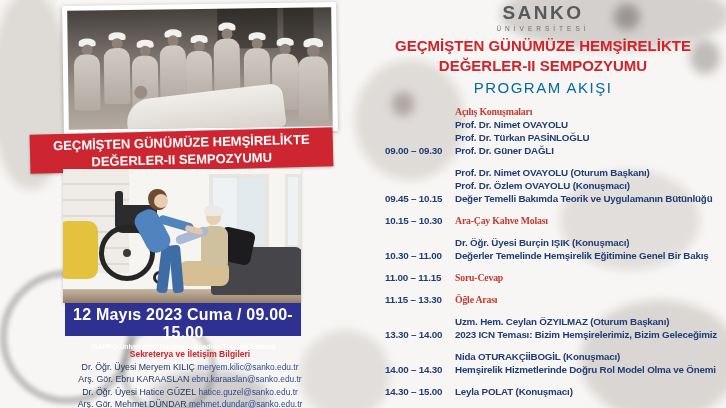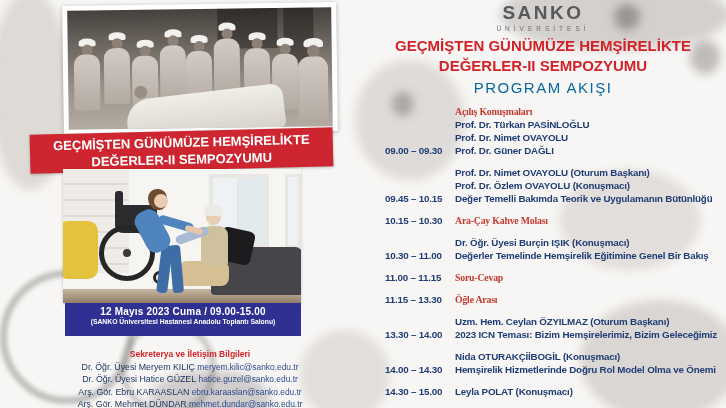--- a/index.html
+++ b/index.html
@@ -54,21 +54,21 @@
   .nr-leg1{left:96px;top:76px;width:11px;height:48px;background:#3e6da6;border-radius:4px;transform:rotate(7deg);}
   .nr-leg2{left:108px;top:76px;width:11px;height:48px;background:#3e6da6;border-radius:4px;transform:rotate(-5deg);}
   .nr-torso{left:77px;top:40px;width:25px;height:44px;background:#4f84be;border-radius:10px;transform:rotate(-28deg);}
   .nr-arm{left:95px;top:50px;width:36px;height:9px;background:#4f84be;border-radius:5px;transform:rotate(16deg);}
   .nr-fore{left:122px;top:58px;width:18px;height:6px;background:#e6c5a8;border-radius:3px;transform:rotate(16deg);}
   .nr-hair{left:85px;top:20px;width:19px;height:21px;background:#6e4b31;border-radius:50% 50% 45% 60%;}
   .nr-head{left:91px;top:25px;width:14px;height:14px;background:#e9cdb0;border-radius:50%;}
 
   .date-banner{position:absolute;left:65px;top:303px;width:236px;height:33px;background:#2e3192;
     color:#fff;text-align:center;box-sizing:border-box;padding-top:3px;}
-  .date-line{font-size:10px;font-weight:bold;letter-spacing:0.2px;}
+  .date-line{font-size:16px;font-weight:bold;letter-spacing:0.2px;}
   .venue-line{font-size:6.8px;font-weight:bold;margin-top:1px;}
 
   .contact{position:absolute;left:20px;top:349px;width:340px;text-align:center;}
   .contact-heading{color:#d2232a;font-size:8.5px;font-weight:bold;margin-bottom:2px;}
   .contact-line{font-size:8.8px;line-height:12.4px;color:#1f3864;white-space:nowrap;}
   .contact-line .cname{font-weight:normal;color:#1f3864;}
   .contact-line .cemail{font-weight:normal;color:#2e4a8f;font-size:8.4px;}
 
   
   .logo{position:absolute;left:360px;top:2px;width:366px;text-align:center;}
@@ -195,43 +195,43 @@
 
   <div class="date-banner">
     <div class="date-line">12 Mayıs 2023 Cuma / 09.00-15.00</div>
     <div class="venue-line">(SANKO Üniversitesi Hastanesi Anadolu Toplantı Salonu)</div>
   </div>
 
   <div class="contact">
     <div class="contact-heading">Sekreterya ve İletişim Bilgileri</div>
     <div>
         <div class="contact-line"><span class="cname">Dr. Öğr. Üyesi Meryem KILIÇ</span><span class="cemail"> meryem.kilic@sanko.edu.tr</span></div>
+        <div class="contact-line"><span class="cname">Arş. Gör. Ebru KARAASLAN</span><span class="cemail"> ebru.karaaslan@sanko.edu.tr</span></div>
         <div class="contact-line"><span class="cname">Dr. Öğr. Üyesi Hatice GÜZEL</span><span class="cemail"> hatice.guzel@sanko.edu.tr</span></div>
-        <div class="contact-line"><span class="cname">Arş. Gör. Ebru KARAASLAN</span><span class="cemail"> ebru.karaaslan@sanko.edu.tr</span></div>
         <div class="contact-line"><span class="cname">Arş. Gör. Mehmet DÜNDAR</span><span class="cemail"> mehmet.dundar@sanko.edu.tr</span></div>
       </div>
   </div>
 
   <div class="logo">
     <div class="logo-main">SANKO</div>
     <div class="logo-sub">ÜNİVERSİTESİ</div>
   </div>
   <div class="r-title">
     <div>GEÇMİŞTEN GÜNÜMÜZE HEMŞİRELİKTE</div>
     <div>DEĞERLER-II SEMPOZYUMU</div>
   </div>
   <div class="r-sub">PROGRAM AKIŞI</div>
 
   <div class="schedule">
       <div class="schedule-row">
         <div class="schedule-time">09.00 – 09.30</div>
         <div class="schedule-lines">
           <div class="schedule-line red">Açılış Konuşmaları</div>
+          <div class="schedule-line">Prof. Dr. Nimet OVAYOLU</div>
           <div class="schedule-line">Prof. Dr. Türkan PASİNLOĞLU</div>
-          <div class="schedule-line">Prof. Dr. Nimet OVAYOLU</div>
           <div class="schedule-line">Prof. Dr. Güner DAĞLI</div>
         </div>
       </div>
       <div class="schedule-row">
         <div class="schedule-time">09.45 – 10.15</div>
         <div class="schedule-lines">
           <div class="schedule-line">Prof. Dr. Nimet OVAYOLU (Oturum Başkanı)</div>
           <div class="schedule-line">Prof. Dr. Özlem OVAYOLU (Konuşmacı)</div>
           <div class="schedule-line">Değer Temelli Bakımda Teorik ve Uygulamanın Bütünlüğü</div>
         </div>

